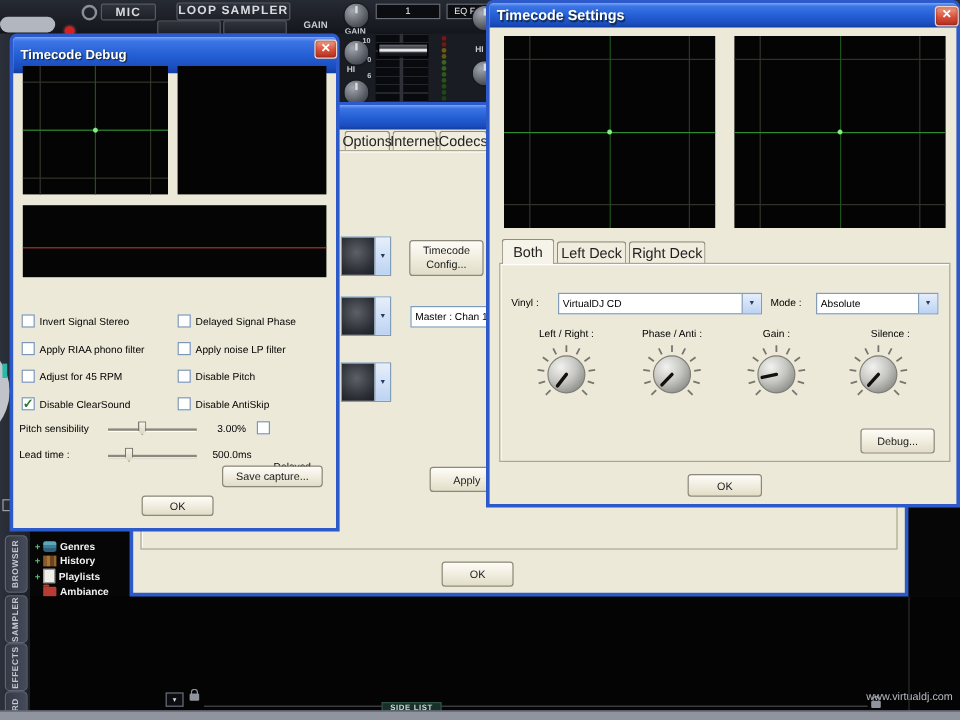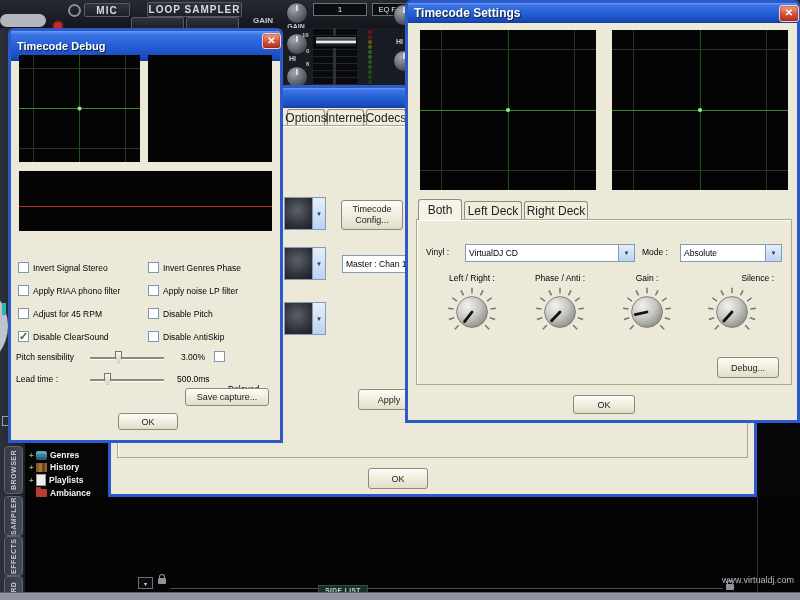--- a/index.html
+++ b/index.html
@@ -270,21 +270,21 @@
 
     <div class="scope" style="left:8px;top:24px;width:121px;height:107px;"></div>
     <div class="scopeblank" style="left:137px;top:24px;width:124px;height:107px;"></div>
     <div class="wave" style="left:8px;top:140px;width:253px;height:60px;">
       <div class="redline"></div>
     </div>
 
     <span class="cbx" style="left:7px;top:231px;"></span>
     <span class="lbl" style="left:22px;top:232px;">Invert Signal Stereo</span>
     <span class="cbx" style="left:137px;top:231px;"></span>
-    <span class="lbl" style="left:152px;top:232px;">Invert Genres Phase</span>
+    <span class="lbl" style="left:152px;top:232px;">Delayed Signal Phase</span>
 
     <span class="cbx" style="left:7px;top:254px;"></span>
     <span class="lbl" style="left:22px;top:255px;">Apply RIAA phono filter</span>
     <span class="cbx" style="left:137px;top:254px;"></span>
     <span class="lbl" style="left:152px;top:255px;">Apply noise LP filter</span>
 
     <span class="cbx" style="left:7px;top:277px;"></span>
     <span class="lbl" style="left:22px;top:278px;">Adjust for 45 RPM</span>
     <span class="cbx" style="left:137px;top:277px;"></span>
     <span class="lbl" style="left:152px;top:278px;">Disable Pitch</span>
@@ -331,21 +331,21 @@
     </div>
     <span class="lbl" style="left:234px;top:244px;">Mode :</span>
     <div class="combo" style="left:272px;top:241px;width:102px;height:18px;">
       <span>Absolute</span>
       <span class="arrow">▼</span>
     </div>
 
     <span class="lbl" style="left:19px;top:270px;width:90px;text-align:center;">Left / Right :</span>
     <span class="lbl" style="left:107px;top:270px;width:90px;text-align:center;">Phase / Anti :</span>
     <span class="lbl" style="left:194px;top:270px;width:90px;text-align:center;">Gain :</span>
-    <span class="lbl" style="left:276px;top:270px;width:90px;text-align:right;">Silence :</span>
+    <span class="lbl" style="left:289px;top:270px;width:90px;text-align:center;">Silence :</span>
 
     <div class="knobwrap" style="left:36px;top:281px;">
       <svg width="56" height="56" viewBox="0 0 60 60">
         <defs>
             <radialGradient id="kn" cx="35%" cy="30%" r="75%">
           <stop offset="0" stop-color="#f2f2f0"></stop>
               <stop offset="0.55" stop-color="#c6c6c2"></stop>
               <stop offset="1" stop-color="#8e8e8a"></stop>
         </radialGradient>
           </defs>

